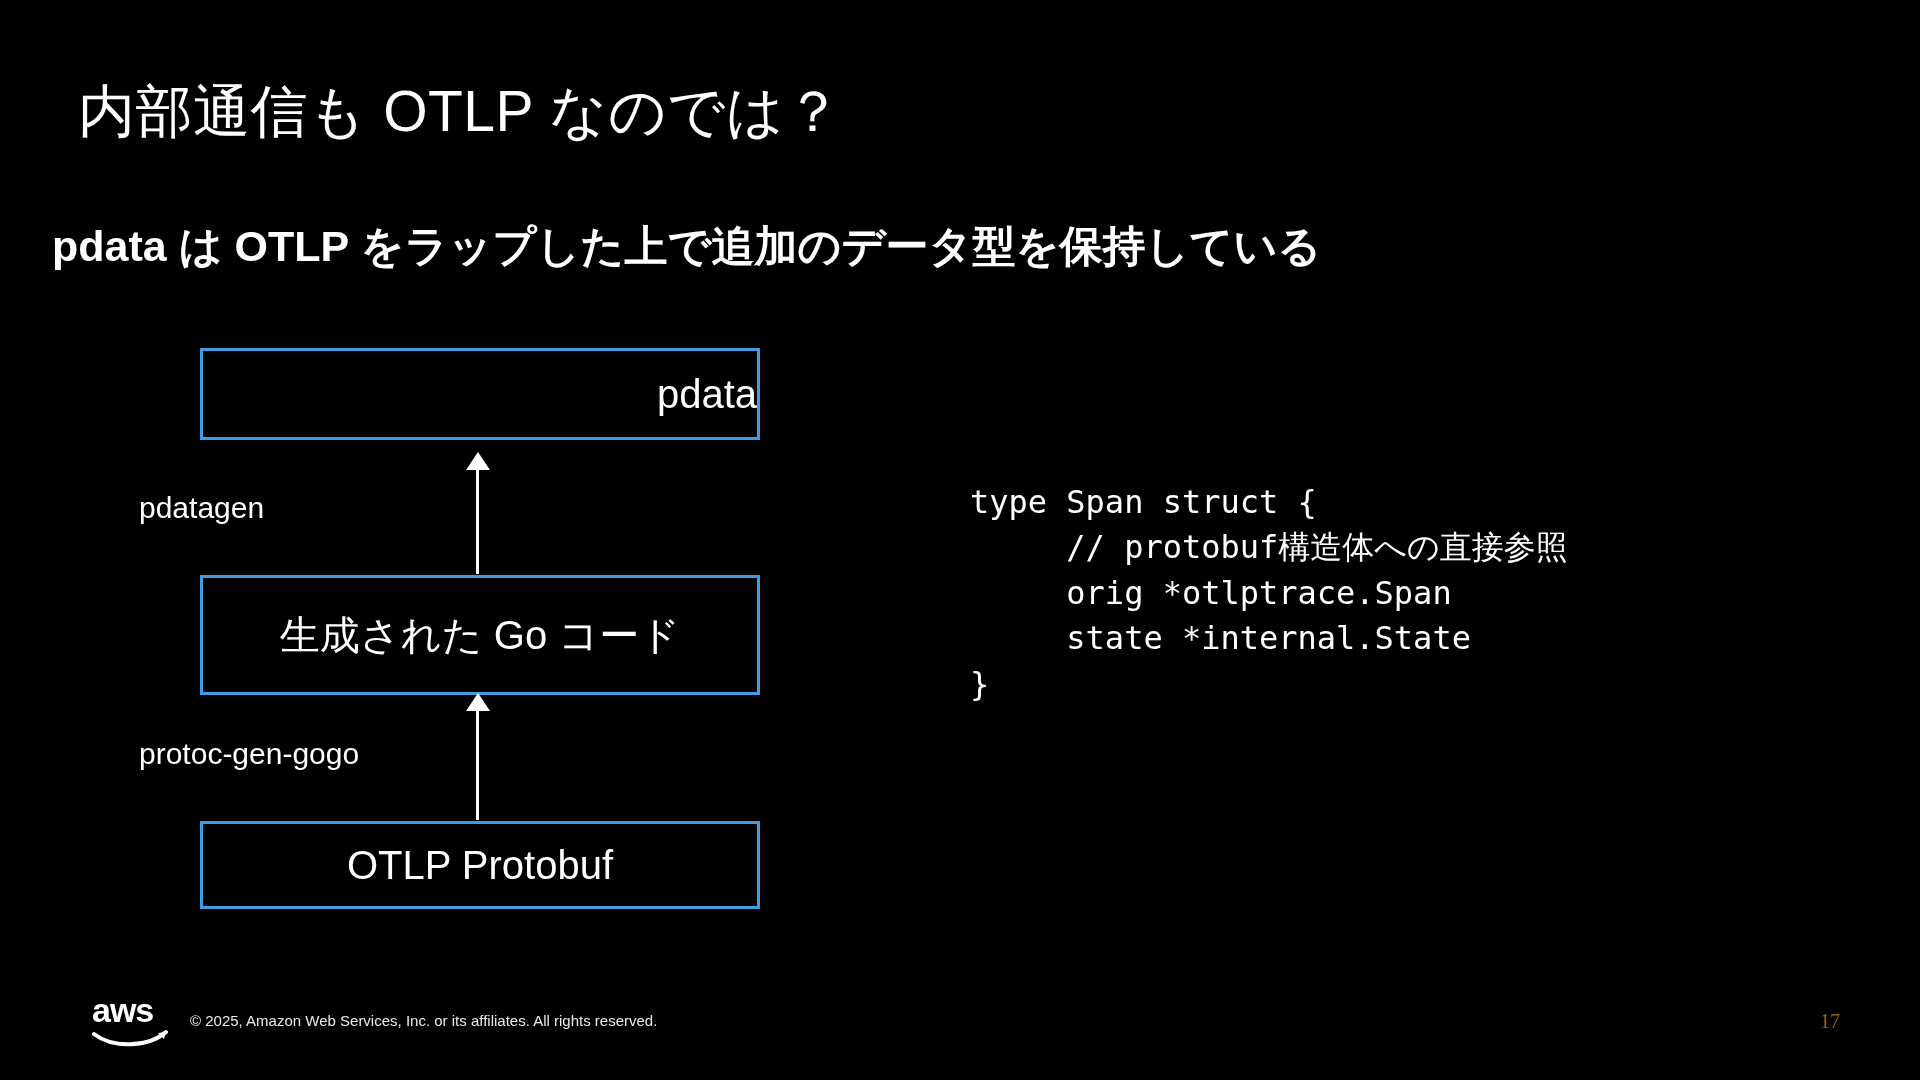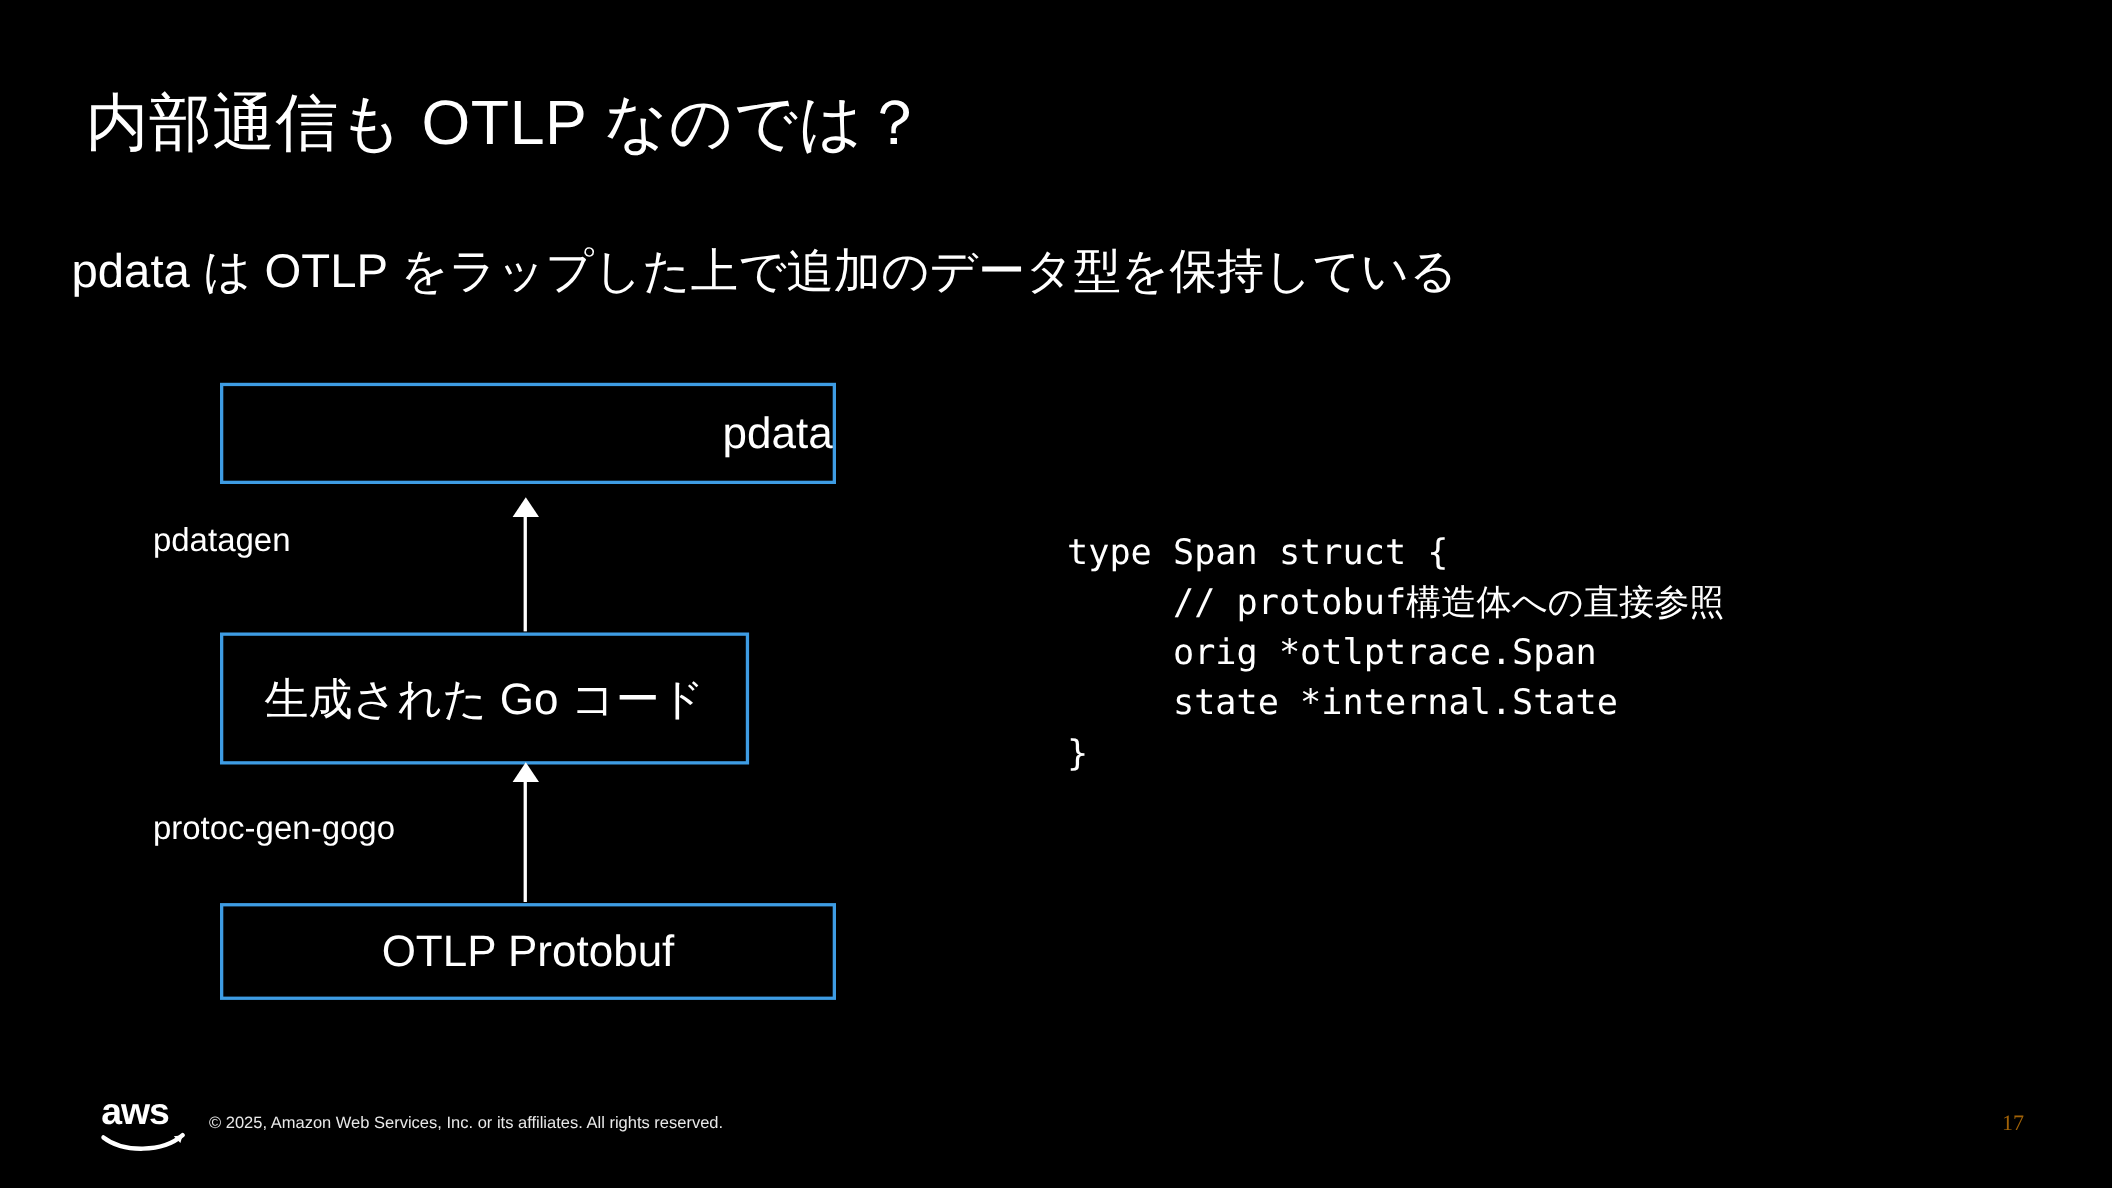--- a/index.html
+++ b/index.html
@@ -30,24 +30,24 @@
     font-size: 57px;
     font-weight: normal;
     letter-spacing: 0.5px;
     color: #ffffff;
     white-space: nowrap;
   }
 
   
   .slide-subtitle {
     position: absolute;
-    left: 65px;
+    left: 52px;
     top: 218px;
     font-size: 43px;
-    font-weight: normal;
+    font-weight: bold;
     color: #ffffff;
     white-space: nowrap;
   }
 
   
   .diagram {
     position: absolute;
     left: 0;
     top: 0;
     width: 960px;
@@ -61,21 +61,21 @@
     background: #000000;
     display: flex;
     align-items: center;
     justify-content: center;
     color: #ffffff;
     font-size: 40px;
     white-space: nowrap;
   }
 
   .node-pdata   { left: 200px; top: 348px; width: 560px; height: 92px; justify-content: flex-end; }
-  .node-gocode  { left: 200px; top: 575px; width: 481px; height: 120px; }
+  .node-gocode  { left: 200px; top: 575px; width: 560px; height: 120px; }
   .node-proto   { left: 200px; top: 821px; width: 560px; height: 88px; }
 
   .arrow {
     position: absolute;
     left: 476px;
     width: 3px;
     background: #ffffff;
   }
   .arrow-upper { top: 462px; height: 112px; }
   .arrow-lower { top: 703px; height: 117px; }
@@ -91,21 +91,21 @@
   }
   .head-upper { top: 452px; }
   .head-lower { top: 693px; }
 
   .edge-label {
     position: absolute;
     color: #ffffff;
     font-size: 30px;
     white-space: nowrap;
   }
-  .label-pdatagen { left: 139px; top: 475px; }
+  .label-pdatagen { left: 139px; top: 491px; }
   .label-protoc   { left: 139px; top: 737px; }
 
   
   .code-panel {
     position: absolute;
     left: 970px;
     top: 480px;
     width: 860px;
   }
   .code-caption {

